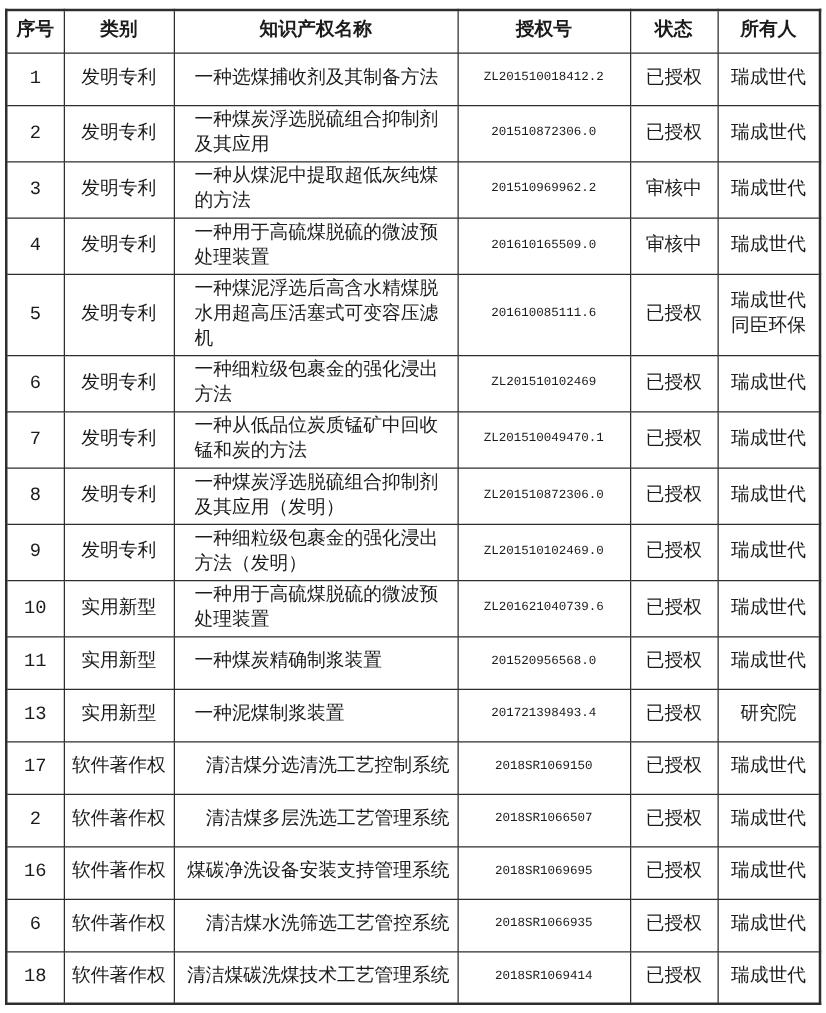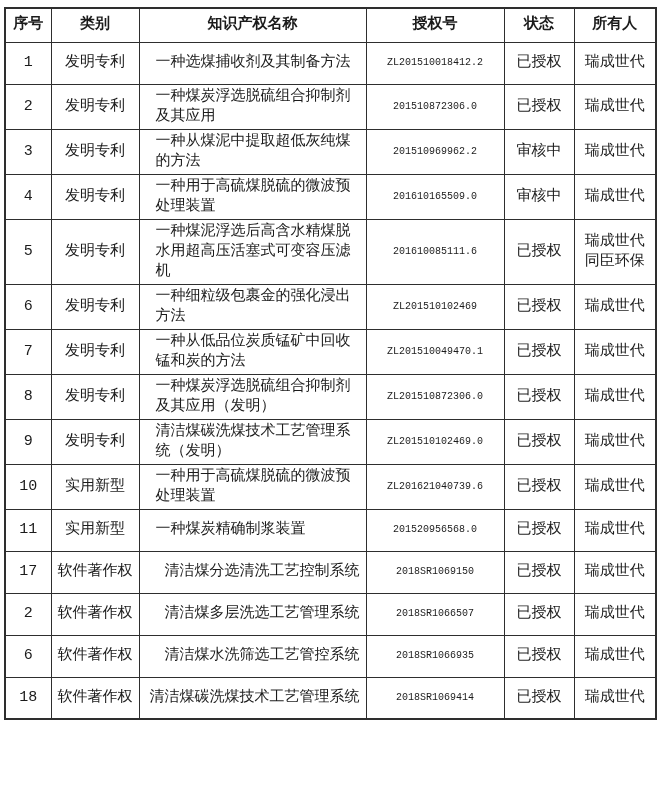--- a/index.html
+++ b/index.html
@@ -146,21 +146,21 @@
           <td>发明专利</td>
           <td class="name-cell" data-align="left">一种煤炭浮选脱硫组合抑制剂及其应用（发明）</td>
           <td class="number-cell">ZL201510872306.0</td>
           <td>已授权</td>
           <td>瑞成世代</td>
         </tr>
 
         <tr>
           <td>9</td>
           <td>发明专利</td>
-          <td class="name-cell" data-align="left">清洁煤碳洗煤技术工艺管理系统（发明）</td>
+          <td class="name-cell" data-align="left">一种细粒级包裹金的强化浸出方法（发明）</td>
           <td class="number-cell">ZL201510102469.0</td>
           <td>已授权</td>
           <td>瑞成世代</td>
         </tr>
 
         <tr>
           <td>10</td>
           <td>实用新型</td>
           <td class="name-cell" data-align="left">一种用于高硫煤脱硫的微波预处理装置</td>
           <td class="number-cell">ZL201621040739.6</td>
@@ -171,39 +171,55 @@
         <tr>
           <td>11</td>
           <td>实用新型</td>
           <td class="name-cell" data-align="left">一种煤炭精确制浆装置</td>
           <td class="number-cell">201520956568.0</td>
           <td>已授权</td>
           <td>瑞成世代</td>
         </tr>
 
 
+        <tr>
+          <td>13</td>
+          <td>实用新型</td>
+          <td class="name-cell" data-align="left">一种泥煤制浆装置</td>
+          <td class="number-cell">201721398493.4</td>
+          <td>已授权</td>
+          <td>研究院</td>
+        </tr>
 
         <tr>
           <td>17</td>
           <td>软件著作权</td>
           <td class="name-cell" data-align="center">清洁煤分选清洗工艺控制系统</td>
           <td class="number-cell">2018SR1069150</td>
           <td>已授权</td>
           <td>瑞成世代</td>
         </tr>
 
         <tr>
           <td>2</td>
           <td>软件著作权</td>
           <td class="name-cell" data-align="center">清洁煤多层洗选工艺管理系统</td>
           <td class="number-cell">2018SR1066507</td>
           <td>已授权</td>
           <td>瑞成世代</td>
         </tr>
 
+        <tr>
+          <td>16</td>
+          <td>软件著作权</td>
+          <td class="name-cell" data-align="center">煤碳净洗设备安装支持管理系统</td>
+          <td class="number-cell">2018SR1069695</td>
+          <td>已授权</td>
+          <td>瑞成世代</td>
+        </tr>
 
         <tr>
           <td>6</td>
           <td>软件著作权</td>
           <td class="name-cell" data-align="center">清洁煤水洗筛选工艺管控系统</td>
           <td class="number-cell">2018SR1066935</td>
           <td>已授权</td>
           <td>瑞成世代</td>
         </tr>
 

